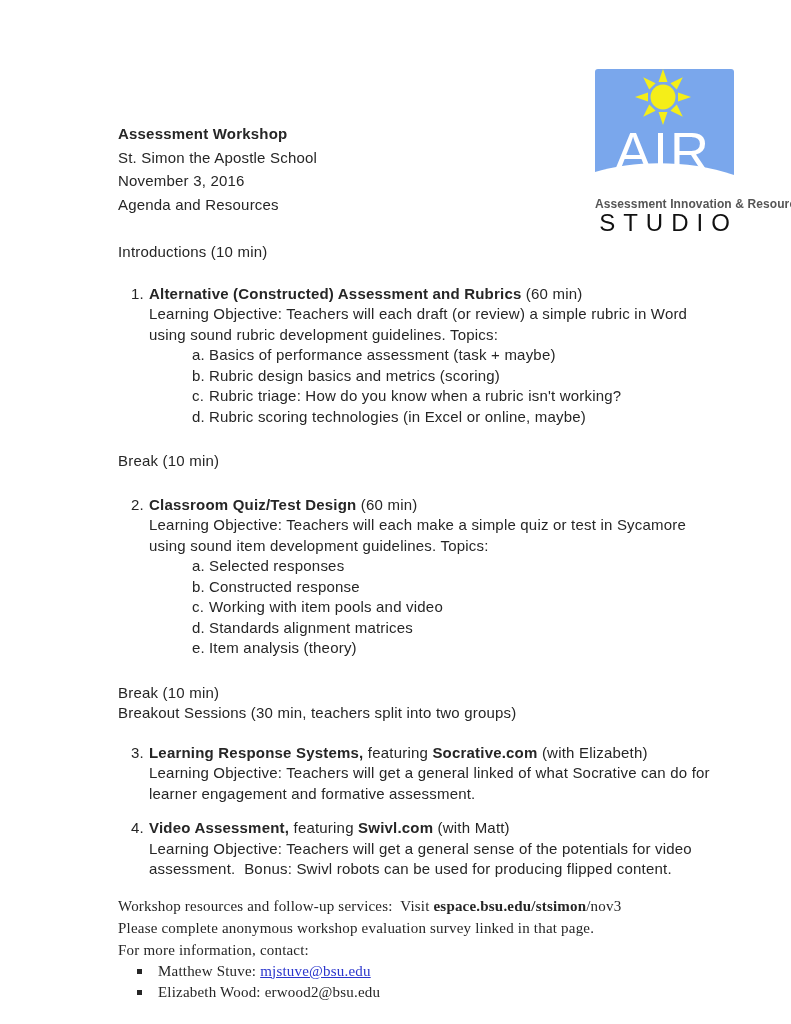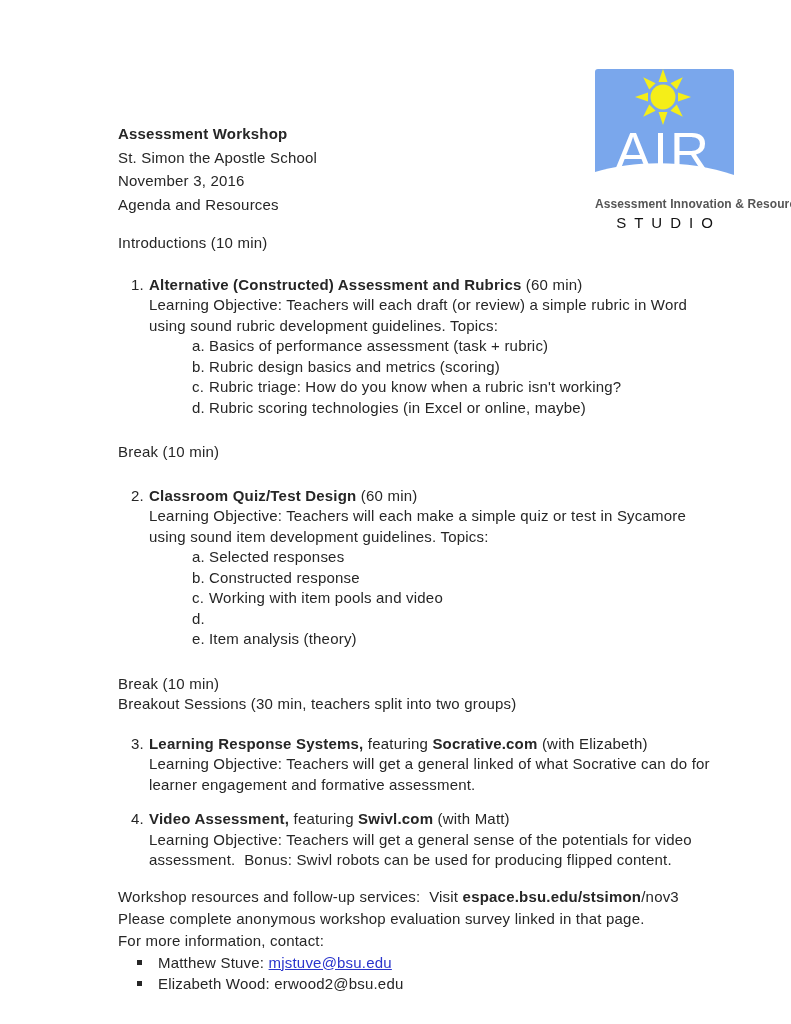--- a/index.html
+++ b/index.html
@@ -20,37 +20,37 @@
     left: 118px;
     top: 90px;
     width: 612px;
     line-height: 20.5px;
   }
   p { margin: 0; }
   .b { font-weight: bold; margin-top: 32px; }
 
   
   .header-block { line-height: 23.5px; }
-  .intro { margin-top: 17px; }
+  .intro { margin-top: 26px; }
 
   
   .session { margin-top: 21px; }
   .session-2 { margin-top: 23px; }
   .session-3 { margin-top: 19px; }
   .session-4 { margin-top: 14px; }
   .srow { display: flex; }
   .num { width: 18px; margin-left: 13px; flex: 0 0 auto; }
   .objective { margin-left: 31px; width: 577px; }
   .topic { display: flex; margin-left: 74px; }
   .letter { width: 17px; flex: 0 0 auto; }
 
   .break-line { margin-top: 24px; }
 
   
-  .footer { margin-top: 15px; line-height: 22px; }
+  .footer { margin-top: 15px; line-height: 22px; font-family: Liberation Serif, serif; }
   .prewrap { white-space: pre-wrap; }
   .contact { display: flex; margin-left: 19px; line-height: 21.5px; }
   .bullet {
     width: 5px; height: 5px; background: #262626;
     flex: 0 0 auto; margin: 8px 16px 0 0;
   }
   a.email-link { color: var(--link-blue, #2a35cc); text-decoration: underline; }
 
   
   .logo { position: absolute; left: 581px; top: 69px; width: 139px; text-align: center; padding-left: 14px; }
@@ -67,21 +67,21 @@
     margin-top: 20px;
     font-size: 12px;
     letter-spacing: 0.1px;
     color: #555555;
     white-space: nowrap;
     line-height: 9px;
     font-weight: bold;
   }
   .logo-studio {
     margin-top: 3px;
-    font-size: 15px;
+    font-size: 24px;
     letter-spacing: 8px;
     color: #111111;
     line-height: 21px;
     margin-right: -8px;
   }
 </style>
 </head>
 <body>
 
 <div class="page">
@@ -120,21 +120,21 @@
 
     <div class="session session-1">
       <div class="srow">
         <span class="num">1.</span>
         <span><span class="b">Alternative (Constructed) Assessment and Rubrics</span><span> (60 min)</span></span>
       </div>
       <p class="objective">Learning Objective: Teachers will each draft (or review) a simple rubric in Word using sound rubric development guidelines. Topics:</p>
       <div>
         <div class="topic">
           <span class="letter">a.</span>
-          <span>Basics of performance assessment (task + rubric)</span>
+          <span>Basics of performance assessment (task + maybe)</span>
         </div>
         <div class="topic">
           <span class="letter">b.</span>
           <span>Rubric design basics and metrics (scoring)</span>
         </div>
         <div class="topic">
           <span class="letter">c.</span>
           <span>Rubric triage: How do you know when a rubric isn't working?</span>
         </div>
         <div class="topic">
@@ -160,20 +160,21 @@
         <div class="topic">
           <span class="letter">b.</span>
           <span>Constructed response</span>
         </div>
         <div class="topic">
           <span class="letter">c.</span>
           <span>Working with item pools and video</span>
         </div>
         <div class="topic">
           <span class="letter">d.</span>
+          <span>Standards alignment matrices</span>
         </div>
         <div class="topic">
           <span class="letter">e.</span>
           <span>Item analysis (theory)</span>
         </div>
       </div>
     </div>
 
     <p class="break-line">Break (10 min)</p>
     <p>Breakout Sessions (30 min, teachers split into two groups)</p>

